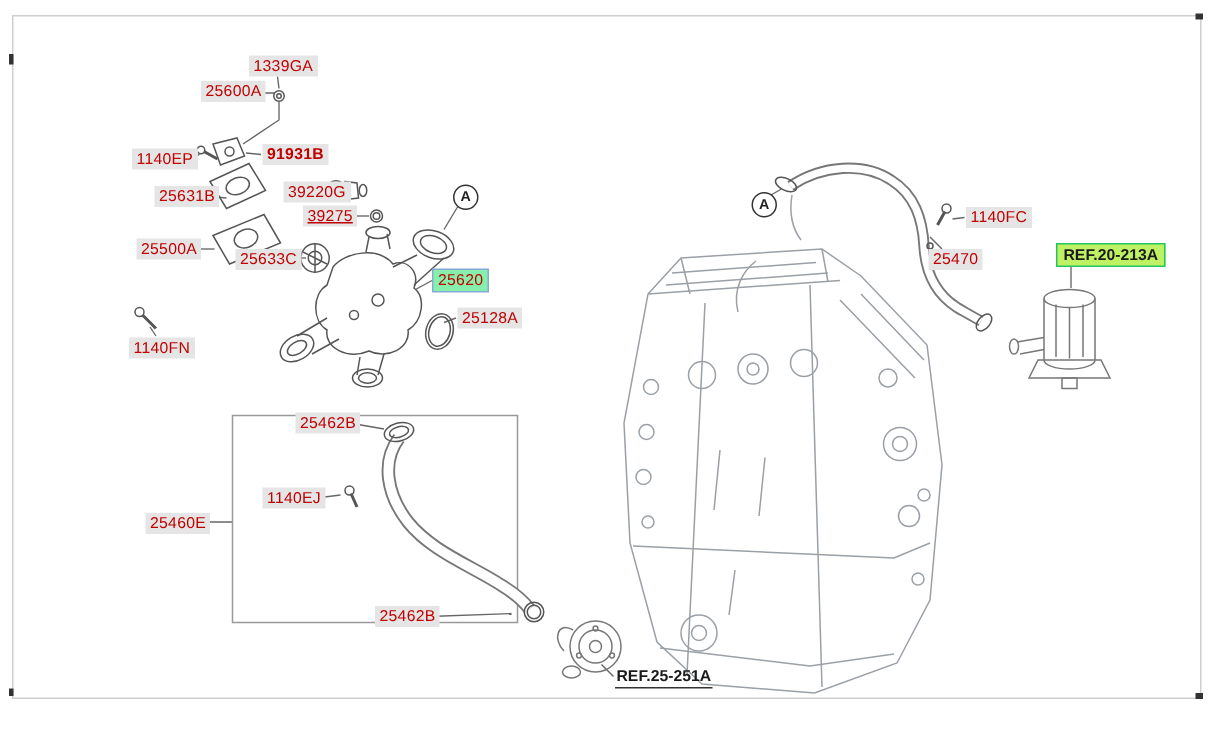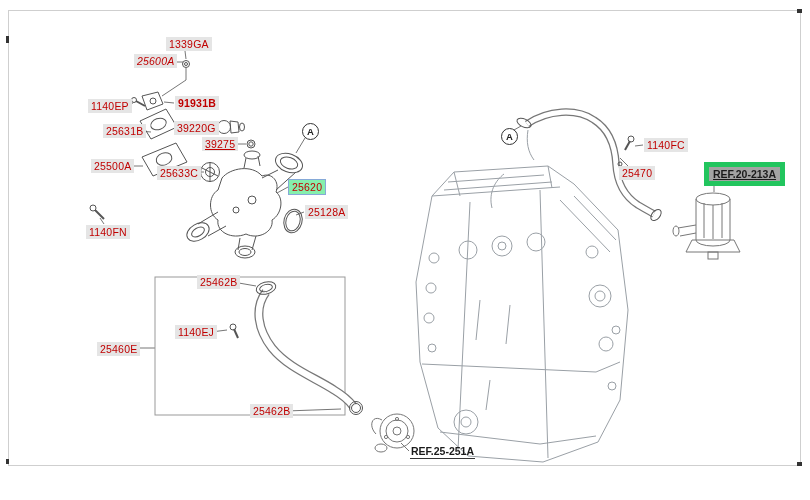--- a/index.html
+++ b/index.html
@@ -11,21 +11,21 @@
   .part-label{
     position:absolute;font-size:10.5px;line-height:1.15;letter-spacing:.2px;
     color:#c00000;background:#e5e5e5;padding:1px 3px;white-space:nowrap;
     cursor:pointer;z-index:5;
   }
   .part-label.selected{background:#86efac;box-shadow:0 0 0 1px #86a9d8;}
   .ref-label{
     position:absolute;font-size:10.5px;font-weight:600;color:#1a1a1a;
     white-space:nowrap;background:transparent;z-index:5;cursor:pointer;
   }
-  .ref-box{border:5px solid #22c55e;padding:1px 4px;background:#a3a3a3;text-decoration:underline;}
+  .ref-box{border:1px solid #22c55e;padding:1px 4px;background:#bef264;}
   .ref-underline{border-bottom:1px solid #333;padding:0 1px 1px;}
   .view-marker{
     position:absolute;width:15px;height:15px;border:1.3px solid #333;border-radius:50%;
     background:#fff;color:#222;font-size:9.5px;font-weight:600;line-height:15px;
     text-align:center;z-index:4;
   }
 </style>
 </head>
 <body>
 
@@ -174,25 +174,25 @@
         <circle cx="397" cy="431" r="4"></circle>
       <circle cx="397" cy="419" r="1.6"></circle>
         <circle cx="408" cy="437" r="1.6"></circle>
         <circle cx="386" cy="437" r="1.6"></circle>
       <path d="M382 420 C372 414 368 426 376 434"></path>
       <ellipse cx="381" cy="448" rx="6" ry="4"></ellipse>
     </g>
   </svg>
 
   <div class="part-label" style="left:166px;top:37px;">1339GA</div>
-  <div class="part-label" style="left:134px;top:54px;font-style:italic;">25600A</div>
+  <div class="part-label" style="left:134px;top:54px;">25600A</div>
   <div class="part-label" style="left:88px;top:99px;">1140EP</div>
   <div class="part-label" style="left:175px;top:96px;font-weight:bold;">91931B</div>
   <div class="part-label" style="left:103px;top:124px;">25631B</div>
-  <div class="part-label" style="left:174px;top:121px;">39220G</div>
+  <div class="part-label" style="left:189px;top:121px;">39220G</div>
   <div class="part-label" style="left:202px;top:137px;text-decoration:underline;">39275</div>
   <div class="part-label" style="left:91px;top:159px;">25500A</div>
   <div class="part-label" style="left:157px;top:166px;">25633C</div>
   <div class="part-label selected" style="left:289px;top:180px;">25620</div>
   <div class="part-label" style="left:305px;top:205px;">25128A</div>
   <div class="part-label" style="left:86px;top:225px;">1140FN</div>
   <div class="part-label" style="left:197px;top:275px;">25462B</div>
   <div class="part-label" style="left:175px;top:325px;">1140EJ</div>
   <div class="part-label" style="left:97px;top:342px;">25460E</div>
   <div class="part-label" style="left:250px;top:404px;">25462B</div>

